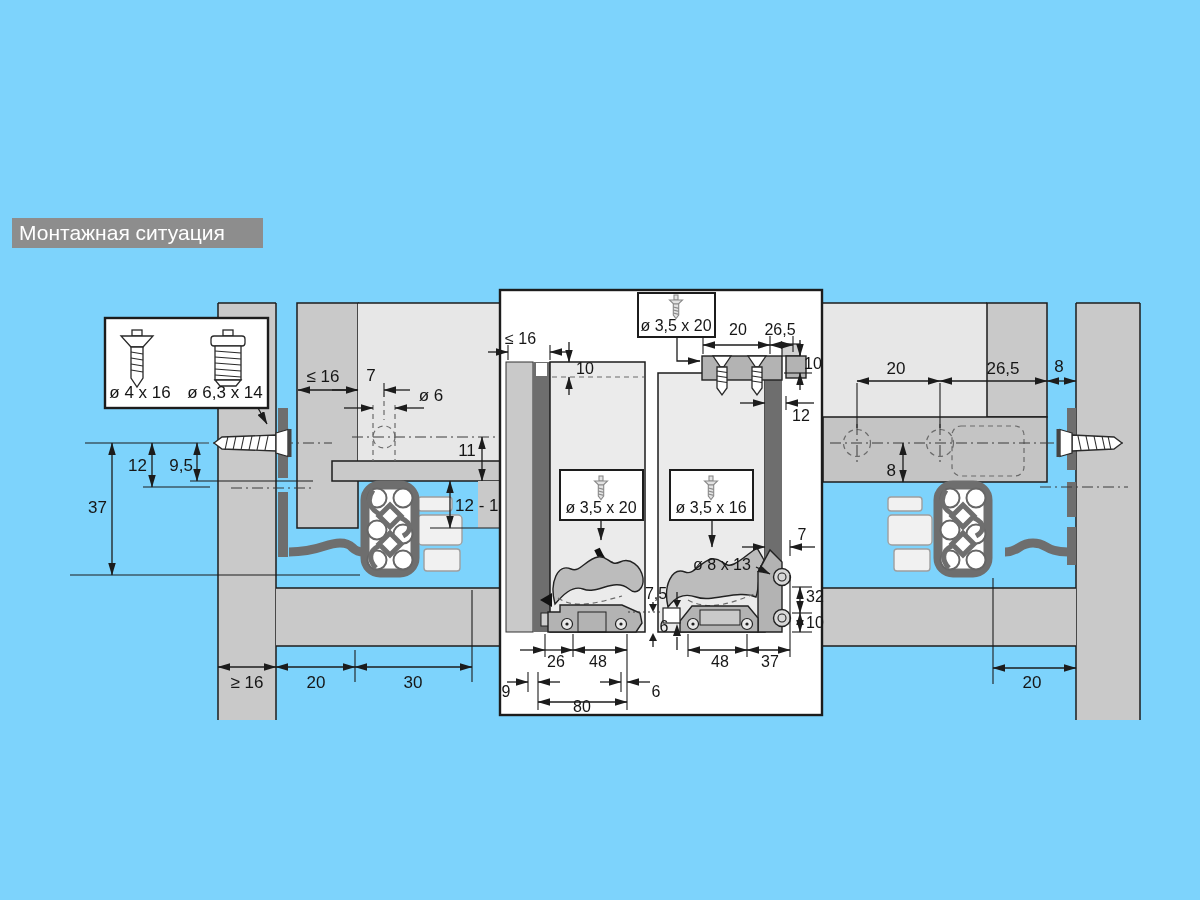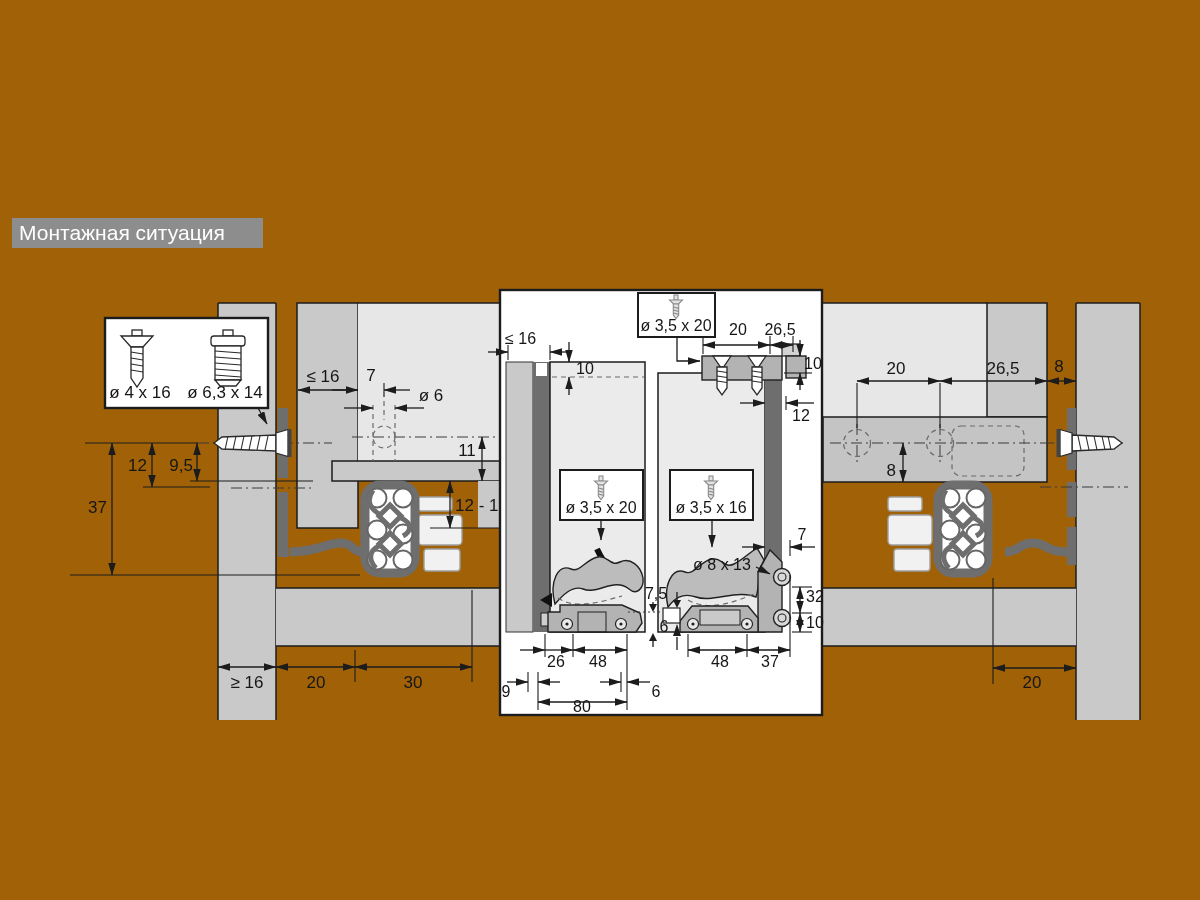--- a/index.html
+++ b/index.html
@@ -1,16 +1,16 @@
 <!DOCTYPE html>
 <html><head>
 <meta charset="utf-8">
 <style>
   html,body{margin:0;padding:0;background:#fff;}
-  .stage{position:relative;width:1200px;height:900px;background:#a16207;overflow:hidden;
+  .stage{position:relative;width:1200px;height:900px;background:#7dd3fc;overflow:hidden;
          font-family:"Liberation Sans",sans-serif;}
   .titlebar{position:absolute;left:12px;top:218px;width:251px;height:30px;background:#8d8d8d;}
   .titlebar span{display:block;padding-left:7px;line-height:30px;font-size:21px;color:#ffffff;}
   svg{position:absolute;left:0;top:0;}
   svg text{font-family:"Liberation Sans",sans-serif;font-size:17px;fill:#161616;}
   svg text.s{font-size:16px;}
   .panel{fill:#c9c9c9;stroke:#1c1c1c;stroke-width:1.5;}
   .panelNS{fill:#c9c9c9;}
   .lightA{fill:#e7e7e7;}
   .boxpanel{fill:#ebebeb;stroke:#1c1c1c;stroke-width:1.5;}

